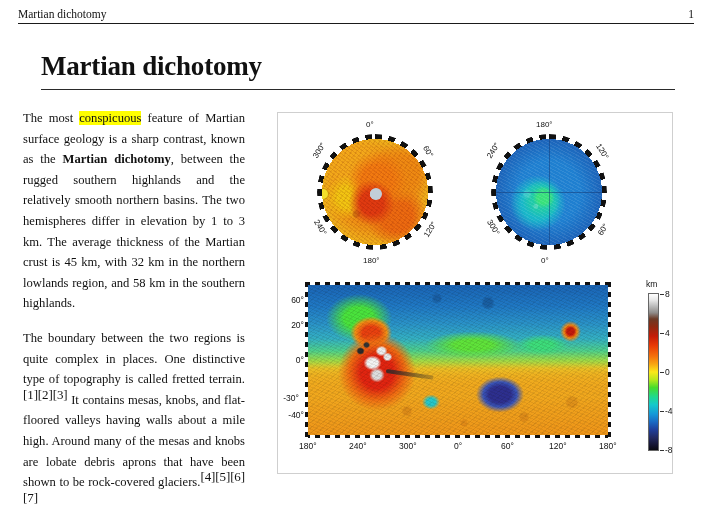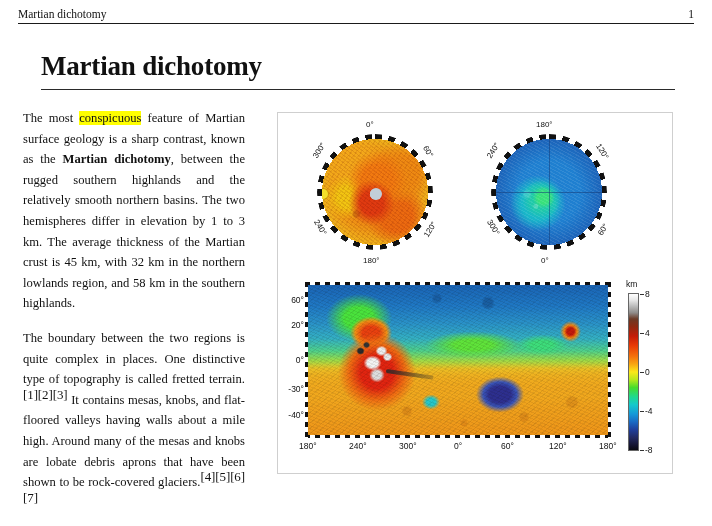--- a/index.html
+++ b/index.html
@@ -319,21 +319,21 @@
     font-family: "Liberation Sans", "DejaVu Sans", sans-serif;
     font-size: 8.5px;
     color: #111;
     white-space: nowrap;
   }
   .axlabel.lat { text-align: right; }
 
   
   #colorbar-block {
     position: absolute;
-    left: 344px; top: 166px;
+    left: 364px; top: 166px;
     width: 44px; height: 188px;
   }
   #cb-unit {
     position: absolute;
     left: 4px; top: 0;
     font-family: "Liberation Sans", "DejaVu Sans", sans-serif;
     font-size: 8.5px;
     color: #111;
   }
   #cb-bar {
@@ -450,21 +450,21 @@
     <div class="cyl-frame">
       <div class="edge-h top"></div>
       <div class="edge-h bottom"></div>
       <div class="edge-v left"></div>
       <div class="edge-v right"></div>
     </div>
 
     <span class="axlabel lat" style="left:2px; top:20px; width:24px;">60°</span>
     <span class="axlabel lat" style="left:2px; top:45px; width:24px;">20°</span>
     <span class="axlabel lat" style="left:2px; top:80px; width:24px;">0°</span>
-    <span class="axlabel lat" style="left:0px; top:109px; width:26px;">-30°</span>
+    <span class="axlabel lat" style="left:0px; top:118px; width:26px;text-align:center;">-30°</span>
     <span class="axlabel lat" style="left:0px; top:135px; width:26px;">-40°</span>
 
     <span class="axlabel" style="left:21px;  top:166px;">180°</span>
     <span class="axlabel" style="left:71px;  top:166px;">240°</span>
     <span class="axlabel" style="left:121px; top:166px;">300°</span>
     <span class="axlabel" style="left:176px; top:166px;">0°</span>
     <span class="axlabel" style="left:223px; top:166px;">60°</span>
     <span class="axlabel" style="left:271px; top:166px;">120°</span>
     <span class="axlabel" style="left:321px; top:166px;">180°</span>
   </div>

